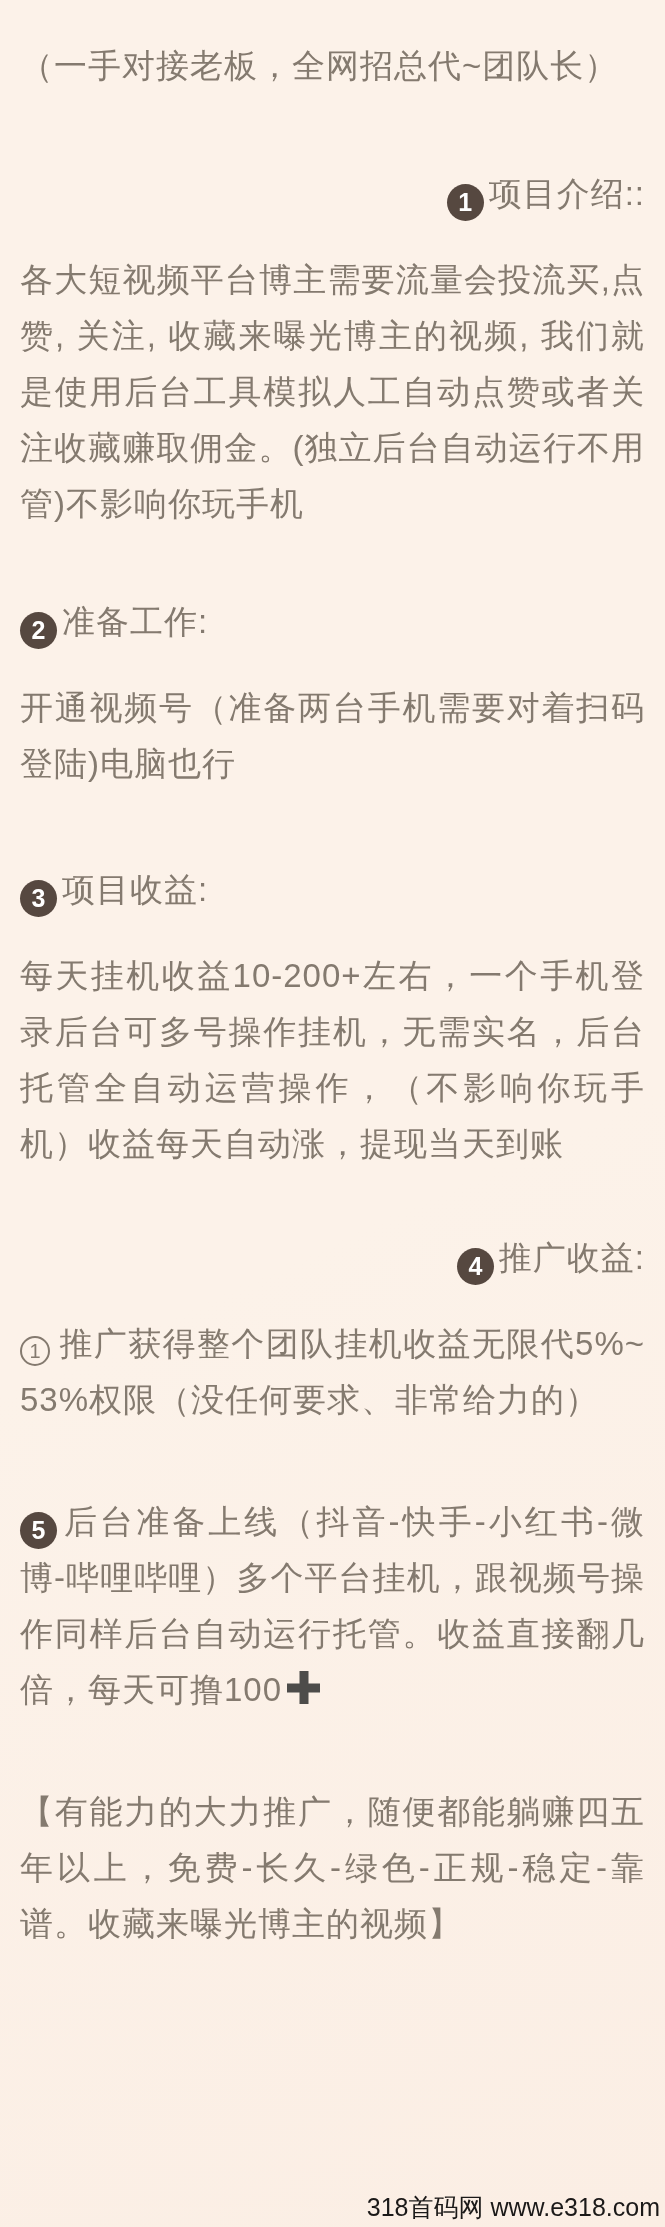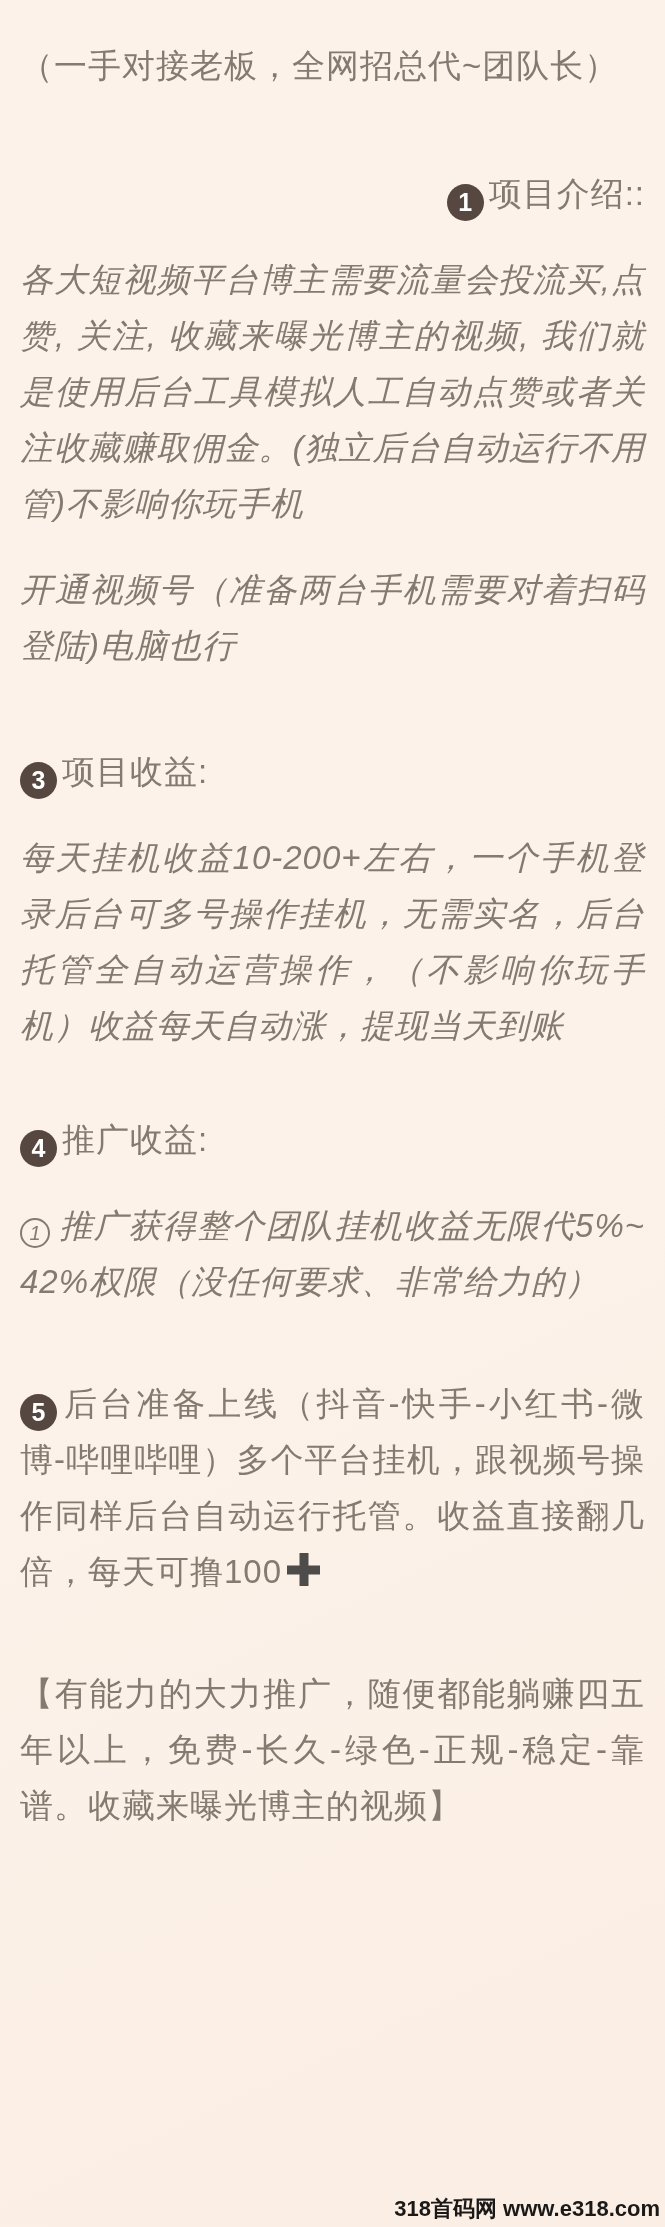--- a/index.html
+++ b/index.html
@@ -84,57 +84,60 @@
     position: absolute;
     top: 0; bottom: 0; left: 50%;
     width: 9px;
     transform: translateX(-50%);
     background: var(--plus);
   }
   .mt-72 { margin-top: 72px; text-align: right; }
   .mt-70 { margin-top: 70px; }
   .mt-66 { margin-top: 66px; }
   .mt-62 { margin-top: 62px; }
-  .mt-58 { margin-top: 58px; }
-  .mt-30 { margin-top: 30px; font-style: italic; }
+  .mt-58 { margin-top: 58px; text-align: right; }
+  .mt-30 { margin-top: 30px; }
   .watermark {
     position: absolute;
     right: 5px;
     bottom: 3px;
-    font-size: 22px;
-    font-weight: bold;
+    font-size: 25px;
+    font-weight: normal;
     letter-spacing: 0;
     color: var(--watermark);
     white-space: nowrap;
   }
 </style>
 </head>
 <body>
 
 <div class="doc">
 
   <div class="line">（一手对接老板，全网招总代~团队长）</div>
 
   <div class="title-line mt-72">
     <span class="badge">1</span><span>项目介绍::</span>
   </div>
   <p class="para mt-30">各大短视频平台博主需要流量会投流买,点赞, 关注, 收藏来曝光博主的视频, 我们就是使用后台工具模拟人工自动点赞或者关注收藏赚取佣金。(独立后台自动运行不用管)不影响你玩手机</p>
 
+  <div class="title-line mt-62">
+    <span class="badge">2</span><span>准备工作:</span>
+  </div>
   <p class="para mt-30">开通视频号（准备两台手机需要对着扫码登陆)电脑也行</p>
 
   <div class="title-line mt-70">
     <span class="badge">3</span><span>项目收益:</span>
   </div>
   <p class="para mt-30">每天挂机收益10-200+左右，一个手机登录后台可多号操作挂机，无需实名，后台托管全自动运营操作，（不影响你玩手机）收益每天自动涨，提现当天到账</p>
 
   <div class="title-line mt-58">
     <span class="badge">4</span><span>推广收益:</span>
   </div>
   <p class="para mt-30">
-    <span class="marker">1</span><span>推广获得整个团队挂机收益无限代5%~42%权限（没任何要求、非常给力的）</span>
+    <span class="marker">1</span><span>推广获得整个团队挂机收益无限代5%~53%权限（没任何要求、非常给力的）</span>
   </p>
 
   <p class="para mt-66">
     <span class="badge">5</span><span>后台准备上线（抖音-快手-小红书-微博-哔哩哔哩）多个平台挂机，跟视频号操作同样后台自动运行托管。收益直接翻几倍，每天可撸100</span><span class="plus-icon"></span>
   </p>
 
   <p class="para mt-66">【有能力的大力推广，随便都能躺赚四五年以上，免费-长久-绿色-正规-稳定-靠谱。收藏来曝光博主的视频】</p>
 
 </div>
 

